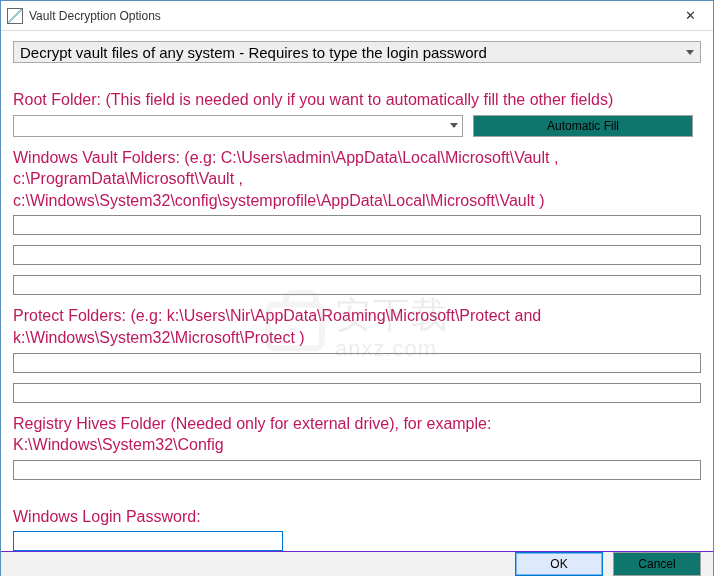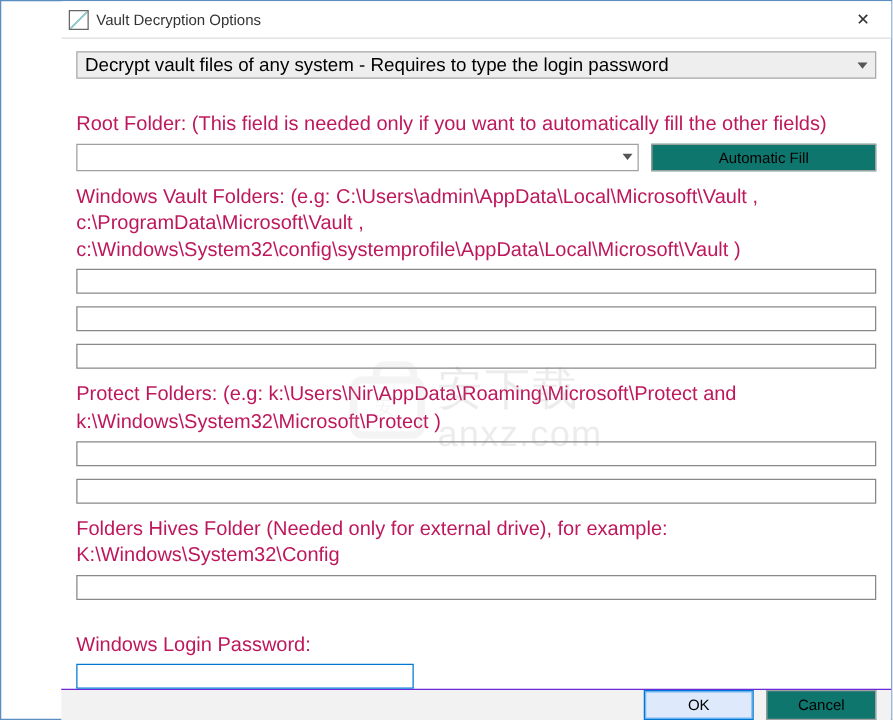--- a/index.html
+++ b/index.html
@@ -11,21 +11,20 @@
     background: #fff;
     color: #000;
     overflow: hidden;
   }
   .window {
     width: 714px; height: 576px;
     border: 1px solid #5a8dc0;
     background: #fff;
     display: flex;
     flex-direction: column;
-    padding-left: 48px;
   }
   .titlebar {
     height: 30px;
     background: #fff;
     border-bottom: 1px solid #ddd;
     display: flex;
     align-items: center;
     padding-left: 6px;
   }
   .titlebar-icon {
@@ -188,21 +187,21 @@
     border: 6px solid #bbb;
     border-bottom: none;
     border-radius: 10px 10px 0 0;
   }
   .watermark .bag .safe {
     position: absolute;
     left: 14px; top: 9px;
     font-size: 16px; color: #bbb;
   }
   .watermark .txt .cn { font-size: 36px; letter-spacing: 2px; }
-  .watermark .txt .en { font-size: 29px; letter-spacing: 1px; margin-top:-4px; }
+  .watermark .txt .en { font-size: 22px; letter-spacing: 1px; margin-top:-4px; }
 </style>
 </head>
 <body>
 
 <div class="window">
 
   <div class="titlebar">
     <div class="titlebar-icon"></div>
     <div class="titlebar-title">Vault Decryption Options</div>
     <div class="titlebar-close">
@@ -241,21 +240,21 @@
 
     <div class="section">
       <label class="label">Protect Folders: (e.g: k:\Users\Nir\AppData\Roaming\Microsoft\Protect and k:\Windows\System32\Microsoft\Protect )</label>
       <div class="stack" style="margin-top:4px;">
         <input class="textfield" type="text" value="" style="">
         <input class="textfield" type="text" value="" style="">
       </div>
     </div>
 
     <div class="section">
-      <label class="label">Folders Hives Folder (Needed only for external drive), for example:  K:\Windows\System32\Config</label>
+      <label class="label">Registry Hives Folder (Needed only for external drive), for example:  K:\Windows\System32\Config</label>
       <input class="textfield" type="text" value="" style="">
     </div>
 
     <div class="section" style="margin-top:26px;">
       <label class="label">Windows Login Password:</label>
       <input class="pwdfield" type="password" value="" style="">
     </div>
 
     <div class="watermark">
       <div class="bag">

